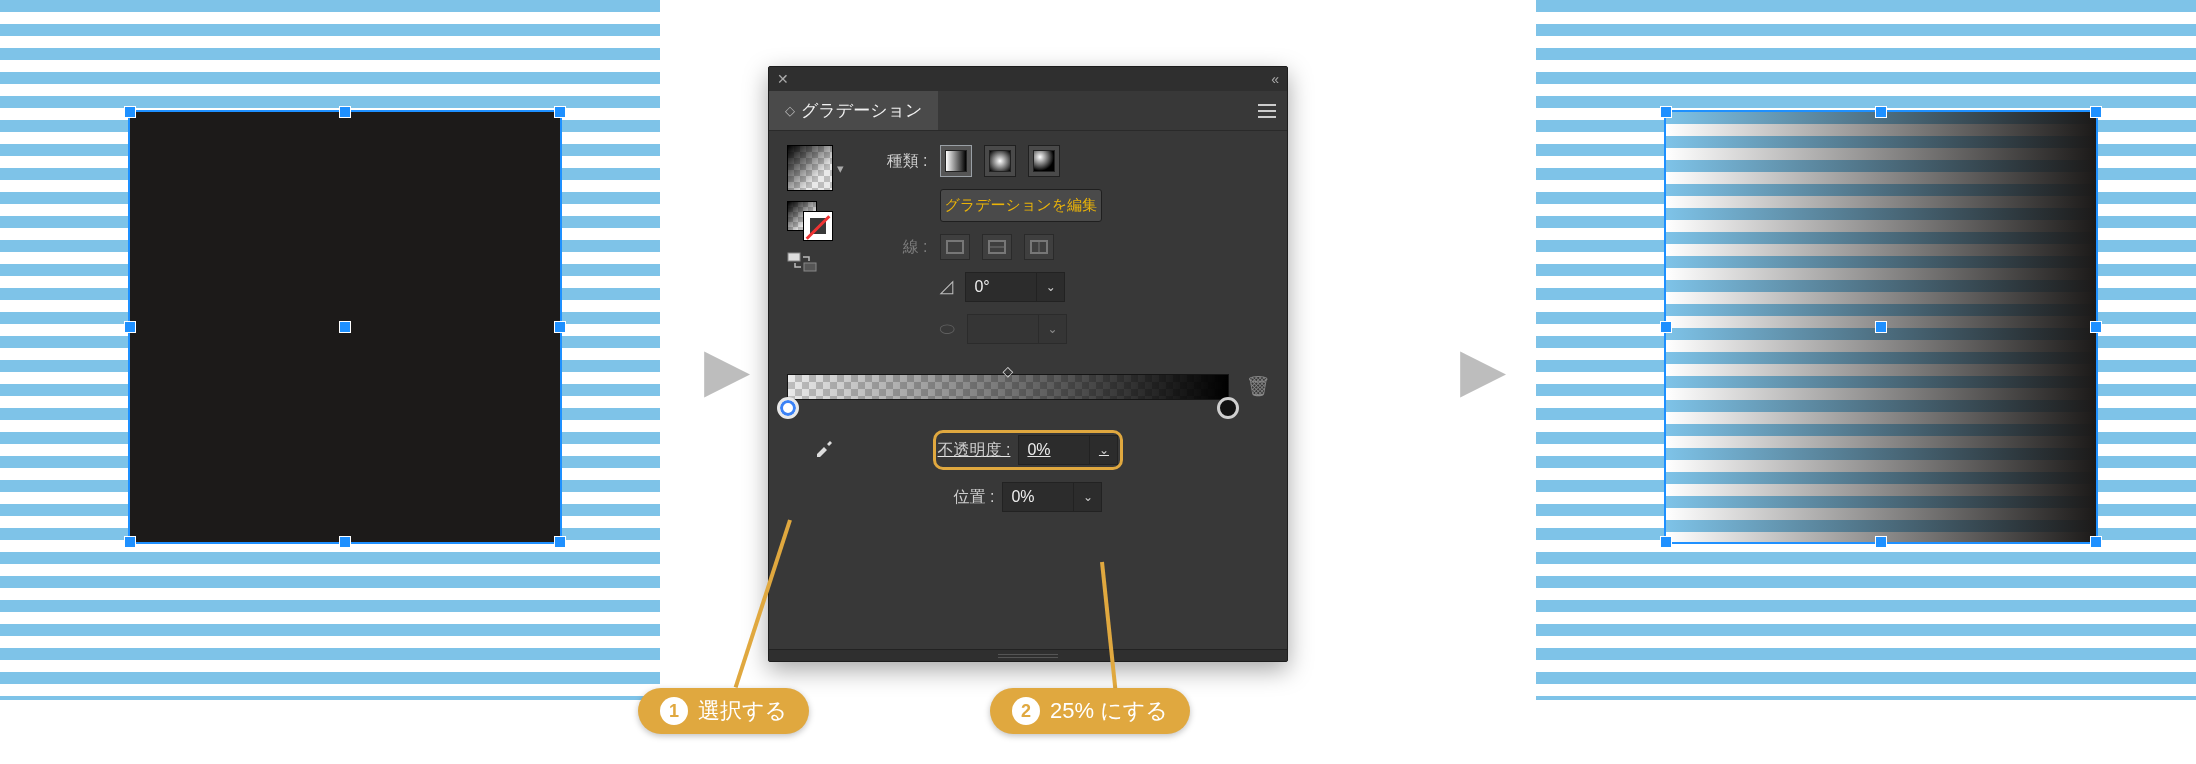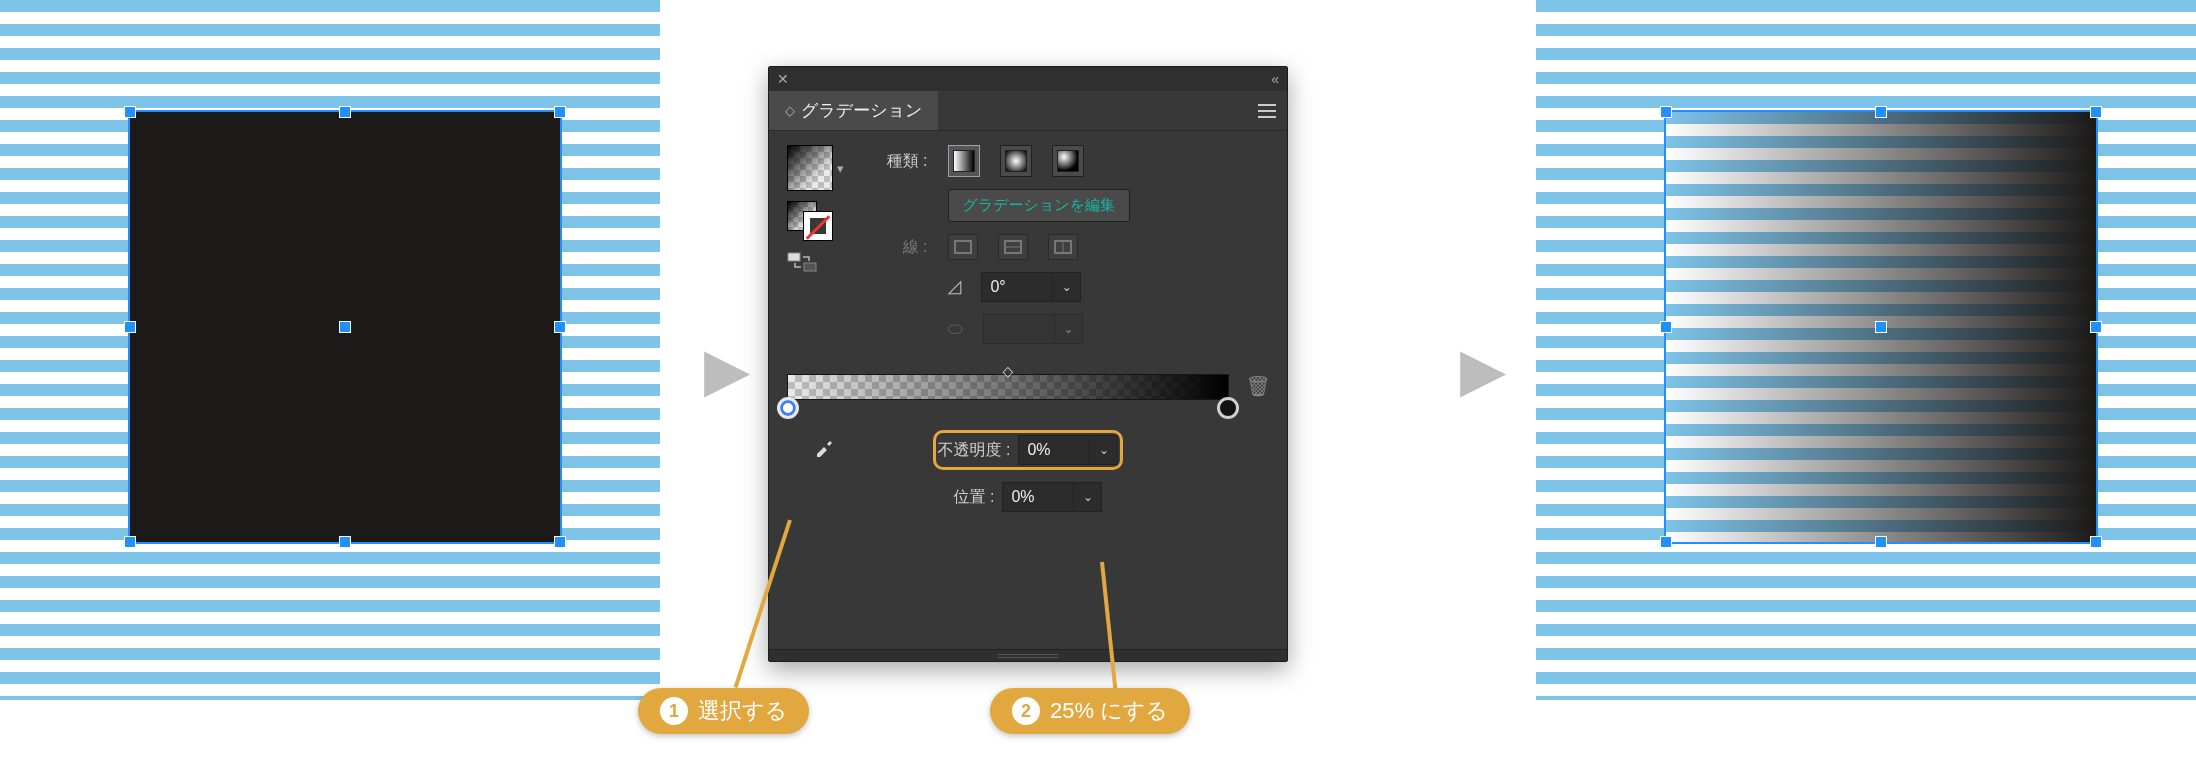--- a/index.html
+++ b/index.html
@@ -109,21 +109,21 @@
     font-size:17px;
   }
   .panel-tab .dia{color:#bbb;font-size:13px;}
   .panel-menu{
     margin-left:auto;
     width:40px;display:flex;align-items:center;justify-content:center;
     color:#ccc;
   }
   .panel-body{padding:14px 18px 18px 18px;}
 
-  .row{display:flex;align-items:center;gap:20px;margin-bottom:12px;}
+  .row{display:flex;align-items:center;gap:12px;margin-bottom:12px;}
   .row .lbl{color:#cfcfcf;font-size:16px;min-width:64px;text-align:right;}
   .row .lbl.dim{color:#7d7d7d;}
 
   .swatch-col{display:flex;flex-direction:column;gap:10px;margin-right:6px;}
   .grad-thumb{
     width:46px;height:46px;
     background:
       linear-gradient(135deg, #000 0%, rgba(0,0,0,0) 70%),
       repeating-conic-gradient(#bdbdbd 0 25%, #e9e9e9 0 50%) 0 0/12px 12px;
     border:1px solid #000;
@@ -155,21 +155,21 @@
   .type-btn{
     width:32px;height:32px;border:1px solid #202020;background:#4a4a4a;
     display:flex;align-items:center;justify-content:center;
   }
   .type-btn.sel{border-color:#9aa0a6;background:#555;}
   .tb-linear{width:22px;height:22px;background:linear-gradient(to right,#fff,#000);border:1px solid #222;}
   .tb-radial{width:22px;height:22px;background:radial-gradient(circle,#fff,#000);border:1px solid #222;}
   .tb-free  {width:22px;height:22px;background:radial-gradient(circle at 30% 30%,#fff,#000 70%);border:1px solid #222;}
 
   .edit-btn{
-    padding:6px 14px;border:1px solid #1f1f1f;background:#4a4a4a;color:#14b8a6;
+    padding:6px 4px;border:1px solid #1f1f1f;background:#4a4a4a;color:#eab308;
     border-radius:3px;font-size:15px;
   }
 
   .stroke-btn{
     width:30px;height:26px;border:1px solid #2a2a2a;background:#3f3f3f;
     display:flex;align-items:center;justify-content:center;color:#777;
   }
 
   .angle-icon{color:#bbb;font-size:18px;display:inline-block;transform:translateY(-1px);}
   .num-field{
@@ -210,21 +210,21 @@
   .grad-stop.sel{box-shadow:0 0 0 3px #3b82f6 inset;}
   .grad-stop.left{left:0;background:#fff;}
   .grad-stop.right{left:100%;background:#111;border-color:#cfcfcf;}
   .trash{
     position:absolute;right:-2px;top:0;color:#888;font-size:20px;
   }
 
   .row.valrow{margin-top:30px;justify-content:center;gap:8px;}
   .row.valrow .lbl{min-width:auto;}
   .hilite{
-    border:3px solid #e0a83f;border-radius:10px;padding:2px;
+    border:3px solid #e0a83f;border-radius:10px;padding:2px;text-decoration:underline;
   }
   .eyedrop{
     position:absolute;left:26px;color:#cfcfcf;font-size:22px;
   }
   .panel-bottomstrip{
     position:absolute;bottom:0;left:0;right:0;height:12px;
     background:#2f2f2f;border-top:1px solid #222;
     display:flex;align-items:center;justify-content:center;
   }
   .panel-bottomstrip .grip{

